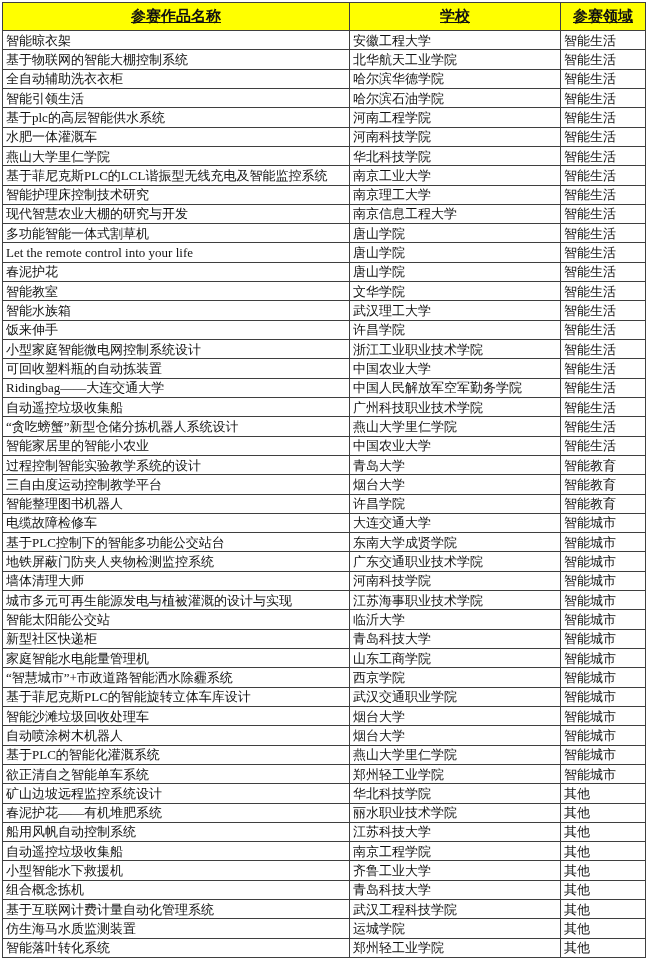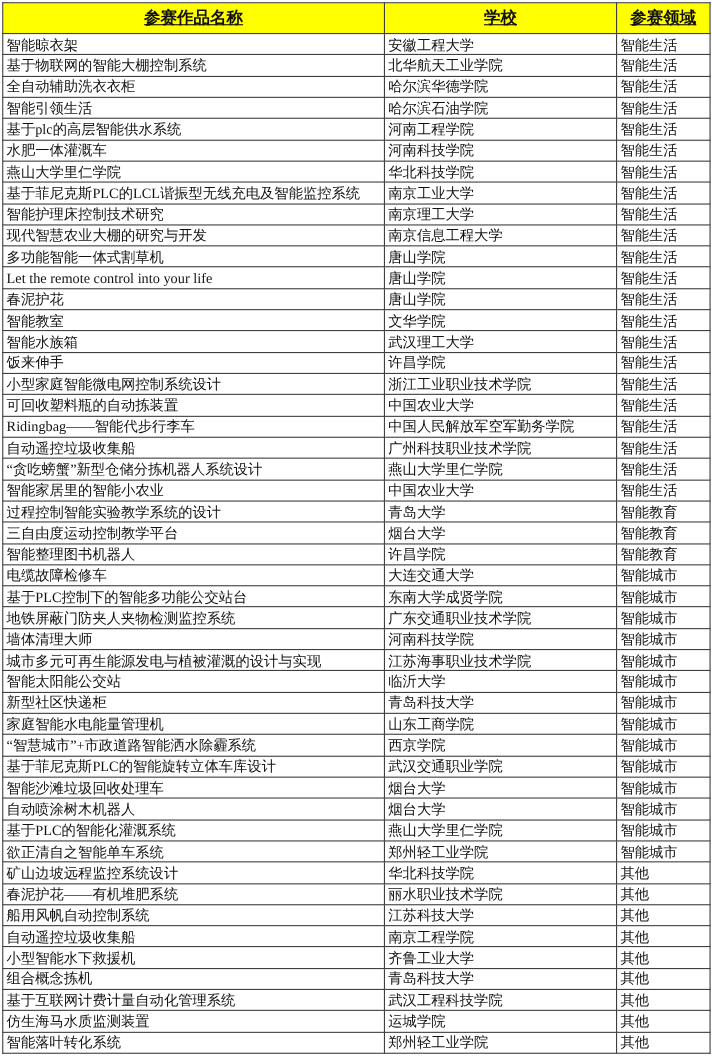--- a/index.html
+++ b/index.html
@@ -156,21 +156,21 @@
           <td>小型家庭智能微电网控制系统设计</td>
           <td>浙江工业职业技术学院</td>
           <td>智能生活</td>
         </tr>
         <tr>
           <td>可回收塑料瓶的自动拣装置</td>
           <td>中国农业大学</td>
           <td>智能生活</td>
         </tr>
         <tr>
-          <td>Ridingbag——智能代步行李车</td>
+          <td>Ridingbag——大连交通大学</td>
           <td>中国人民解放军空军勤务学院</td>
           <td>智能生活</td>
         </tr>
         <tr>
           <td>自动遥控垃圾收集船</td>
           <td>广州科技职业技术学院</td>
           <td>智能生活</td>
         </tr>
         <tr>
           <td>“贪吃螃蟹”新型仓储分拣机器人系统设计</td>

